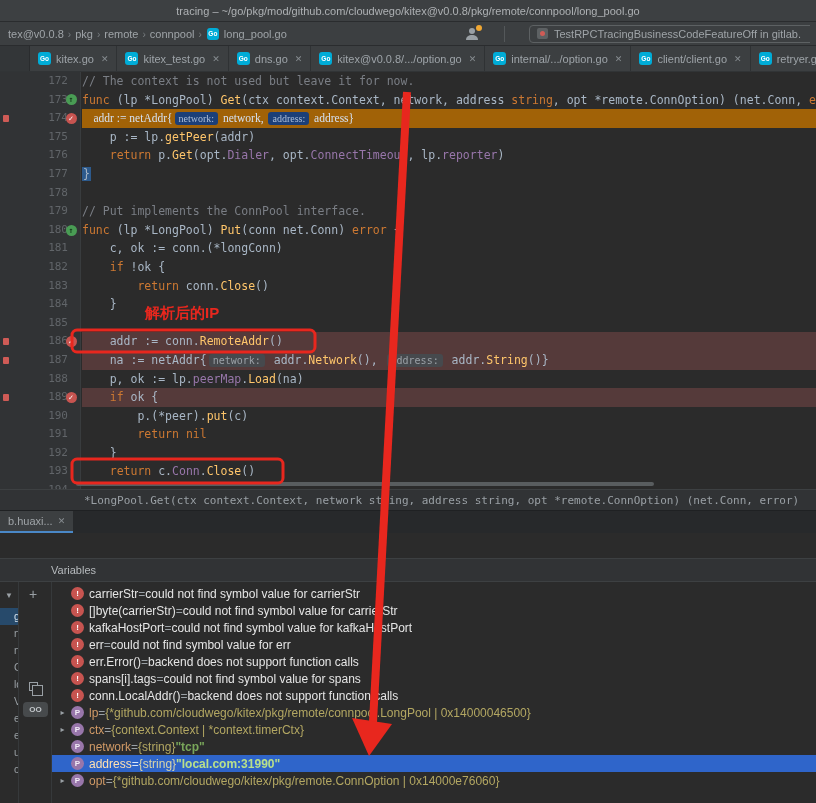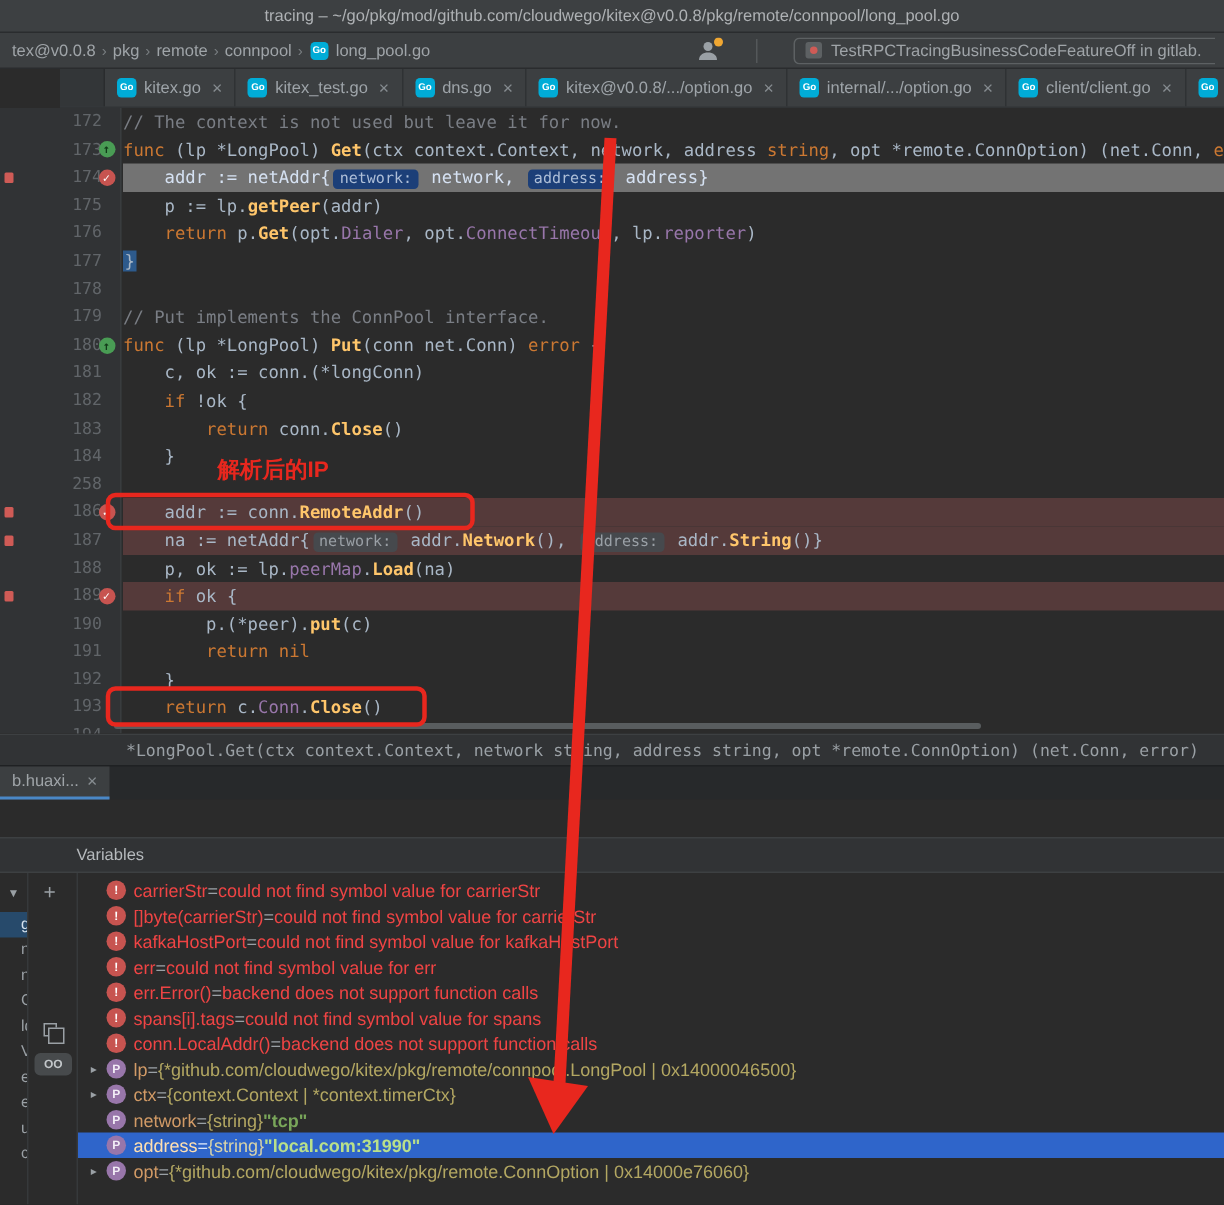--- a/index.html
+++ b/index.html
@@ -14,38 +14,38 @@
   .crumb-go,.goicon{width:13px;height:13px;border-radius:3px;background:#00acd7;color:#fff;font-size:6.5px;font-weight:bold;display:inline-flex;align-items:center;justify-content:center;flex:none;}
   .crumb-go{width:12px;height:12px;margin:0 3px;}
   .crumb-right{margin-left:auto;display:flex;align-items:center;gap:24px;overflow:hidden;}
   .user-wrap{position:relative;width:16px;height:16px;flex:none;}
   .badge{position:absolute;right:-2px;top:-1px;width:6px;height:6px;border-radius:50%;background:#f0a732;}
   .vsep{width:1px;height:16px;background:#54585a;flex:none;}
   .run-config{display:flex;align-items:center;gap:6px;border:1px solid #5d6163;border-radius:4px;padding:2px 24px 2px 7px;margin-right:-16px;white-space:nowrap;font-size:11px;color:#9fa4a8;}
   .rc-icon{width:11px;height:11px;border-radius:2px;background:#5d6163;position:relative;flex:none;}
   .rc-icon::after{content:"";position:absolute;inset:3px;border-radius:50%;background:#cf5b56;}
 
-  .tabbar{height:26px;background:#3c3f41;border-bottom:1px solid #313436;display:flex;align-items:stretch;overflow:hidden;margin-left:40px;}
+  .tabbar{height:26px;background:#3c3f41;border-bottom:1px solid #313436;display:flex;align-items:stretch;overflow:hidden;}
   .tab-corner{width:30px;background:#333638;border-right:1px solid #2a2c2e;flex:none;}
   .tab{display:flex;align-items:center;gap:5px;padding:0 8px;border-right:1px solid #2f3234;font-size:11px;color:#9ea4a9;white-space:nowrap;flex:none;}
   .tab-close{color:#868c90;font-size:9px;margin-left:2px;}
 
   .editor{position:relative;height:417px;background:#2b2b2b;overflow:hidden;}
   .gutterbg{position:absolute;left:0;top:0;bottom:0;width:81px;background:#313335;border-right:1px solid #393c3e;}
   .ticks{position:absolute;left:0;top:0;bottom:0;width:13px;}
   .tick{position:absolute;left:3px;width:6px;height:7px;background:#cf5b56;border-radius:1px;}
   .rows{position:absolute;inset:0;}
   .row{height:18.6px;line-height:18.6px;position:relative;font-family:"DejaVu Sans Mono",monospace;font-size:11.5px;color:#a9b7c6;white-space:pre;}
   .num{position:absolute;left:10px;width:58px;text-align:right;color:#616569;font-size:11px;}
   .gicon{position:absolute;left:62px;width:18px;height:18.6px;display:flex;align-items:center;justify-content:center;}
   .code{position:absolute;left:82px;right:0;top:0;bottom:0;overflow:hidden;}
-  .row.exec .code{background:#737373;color:#d5e1f2;}
+  .row.exec .code{background:#a16207;color:#d5e1f2;font-family:Liberation Serif, serif;}
   .row.bp .code{background:#553a3a;}
   .tk-k{color:#cc7832;}
-  .tk-f{color:#ffc66b;font-weight:bold;}
+  .tk-f{color:#ffc66b;}
   .tk-c{color:#7a7e85;}
   .tk-d{color:#9876aa;margin-top:36px;}
   .tk-x{background:#2d5a8c;padding:0 1px;}
   .tk-h{display:inline-block;background:#46494d;color:#9aa0a6;border-radius:3px;padding:0 4px;margin:0 2px;font-size:10px;line-height:13px;}
   .row.exec .tk-h{background:#1c3f78;color:#aebfd8;}
   .ic-bp{display:inline-block;width:11px;height:11px;border-radius:50%;background:#c75450;color:#fff;font-size:8px;line-height:11px;text-align:center;font-weight:bold;}
   .ic-impl{display:inline-block;width:11px;height:11px;border-radius:50%;background:#499c54;color:#123a19;font-size:8px;line-height:11px;text-align:center;font-weight:bold;}
   .hscroll{position:absolute;left:76px;bottom:3px;width:578px;height:4px;background:#595d5f;border-radius:2px;}
 
   .sigbar{height:21px;background:#313335;border-top:1px solid #3d4042;display:flex;align-items:center;padding-left:84px;font-family:"DejaVu Sans Mono",monospace;font-size:11px;color:#9aa0a5;white-space:nowrap;overflow:hidden;}
@@ -70,21 +70,21 @@
   .watchbox{position:absolute;top:120px;left:4px;width:25px;height:15px;background:#474a4c;border-radius:4px;display:flex;align-items:center;justify-content:center;color:#c3c7ca;font-size:8px;font-weight:bold;}
 
   .varlist{flex:1;padding-top:3px;overflow:hidden;}
   .vrow{height:17px;display:flex;align-items:center;padding-left:4px;font-size:12px;white-space:nowrap;color:#a9b7c6;}
   .vrow.sel{background:#2f65ca;color:#e8eefc;}
   .chev{width:13px;text-align:center;color:#9aa0a5;font-size:8px;flex:none;}
   .vicon{width:13px;height:13px;border-radius:50%;display:flex;align-items:center;justify-content:center;font-size:8px;font-weight:bold;color:#fff;margin:0 5px 0 2px;flex:none;}
   .vicon.err{background:#c75450;}
   .vicon.par{background:#9876aa;color:#f3eef7;}
   .vname{color:#d19a66;}
-  .vname.err,.vmsg{color:#ef4444;}
+  .vname.err,.vmsg{color:#e5e5e5;}
   .vrow.sel .vname{color:#ffe0b0;}
   .veq{color:#9aa0a5;}
   .vrow.sel .veq{color:#dbe6f8;}
   .vobj,.vtype{color:#b3a762;}
   .vrow.sel .vtype{color:#d9d4a8;}
   .vstr{color:#79a65a;font-weight:bold;}
   .vrow.sel .vstr{color:#b9e08a;}
 
   .overlay{position:absolute;inset:0;pointer-events:none;z-index:40;}
   .anno-label{position:absolute;left:145px;top:304px;color:#e8271e;font-size:15px;font-weight:bold;z-index:41;}
@@ -180,21 +180,21 @@
       <div class="row"><span class="num">175</span><span class="gicon"></span><span class="code"><span class="tk-p">    p := lp.</span><span class="tk-f">getPeer</span><span class="tk-p">(addr)</span></span></div>
       <div class="row"><span class="num">176</span><span class="gicon"></span><span class="code"><span class="tk-p">    </span><span class="tk-k">return</span><span class="tk-p"> p.</span><span class="tk-f">Get</span><span class="tk-p">(opt.</span><span class="tk-d">Dialer</span><span class="tk-p">, opt.</span><span class="tk-d">ConnectTimeout</span><span class="tk-p">, lp.</span><span class="tk-d">reporter</span><span class="tk-p">)</span></span></div>
       <div class="row"><span class="num">177</span><span class="gicon"></span><span class="code"><span class="tk-x">}</span></span></div>
       <div class="row"><span class="num">178</span><span class="gicon"></span><span class="code"></span></div>
       <div class="row"><span class="num">179</span><span class="gicon"></span><span class="code"><span class="tk-c">// Put implements the ConnPool interface.</span></span></div>
       <div class="row"><span class="num">180</span><span class="gicon"><span class="ic-impl">↑</span></span><span class="code"><span class="tk-k">func </span><span class="tk-p">(lp *LongPool) </span><span class="tk-f">Put</span><span class="tk-p">(conn net.Conn) </span><span class="tk-k">error</span><span class="tk-p"> {</span></span></div>
       <div class="row"><span class="num">181</span><span class="gicon"></span><span class="code"><span class="tk-p">    c, ok := conn.(*longConn)</span></span></div>
       <div class="row"><span class="num">182</span><span class="gicon"></span><span class="code"><span class="tk-p">    </span><span class="tk-k">if</span><span class="tk-p"> !ok {</span></span></div>
       <div class="row"><span class="num">183</span><span class="gicon"></span><span class="code"><span class="tk-p">        </span><span class="tk-k">return</span><span class="tk-p"> conn.</span><span class="tk-f">Close</span><span class="tk-p">()</span></span></div>
       <div class="row"><span class="num">184</span><span class="gicon"></span><span class="code"><span class="tk-p">    }</span></span></div>
-      <div class="row"><span class="num">258</span><span class="gicon"></span><span class="code"></span></div>
+      <div class="row"><span class="num">185</span><span class="gicon"></span><span class="code"></span></div>
       <div class="row bp"><span class="num">186</span><span class="gicon"><span class="ic-bp">✓</span></span><span class="code"><span class="tk-p">    addr := conn.</span><span class="tk-f">RemoteAddr</span><span class="tk-p">()</span></span></div>
       <div class="row bp"><span class="num">187</span><span class="gicon"></span><span class="code"><span class="tk-p">    na := netAddr{</span><span class="tk-h">network:</span><span class="tk-p"> addr.</span><span class="tk-f">Network</span><span class="tk-p">(), </span><span class="tk-h">address:</span><span class="tk-p"> addr.</span><span class="tk-f">String</span><span class="tk-p">()}</span></span></div>
       <div class="row"><span class="num">188</span><span class="gicon"></span><span class="code"><span class="tk-p">    p, ok := lp.</span><span class="tk-d">peerMap</span><span class="tk-p">.</span><span class="tk-f">Load</span><span class="tk-p">(na)</span></span></div>
       <div class="row bp"><span class="num">189</span><span class="gicon"><span class="ic-bp">✓</span></span><span class="code"><span class="tk-p">    </span><span class="tk-k">if</span><span class="tk-p"> ok {</span></span></div>
       <div class="row"><span class="num">190</span><span class="gicon"></span><span class="code"><span class="tk-p">        p.(*peer).</span><span class="tk-f">put</span><span class="tk-p">(c)</span></span></div>
       <div class="row"><span class="num">191</span><span class="gicon"></span><span class="code"><span class="tk-p">        </span><span class="tk-k">return</span><span class="tk-p"> </span><span class="tk-k">nil</span></span></div>
       <div class="row"><span class="num">192</span><span class="gicon"></span><span class="code"><span class="tk-p">    }</span></span></div>
       <div class="row"><span class="num">193</span><span class="gicon"></span><span class="code"><span class="tk-p">    </span><span class="tk-k">return</span><span class="tk-p"> c.</span><span class="tk-d">Conn</span><span class="tk-p">.</span><span class="tk-f">Close</span><span class="tk-p">()</span></span></div>
       <div class="row"><span class="num">194</span><span class="gicon"></span><span class="code"></span></div>
     </div>

